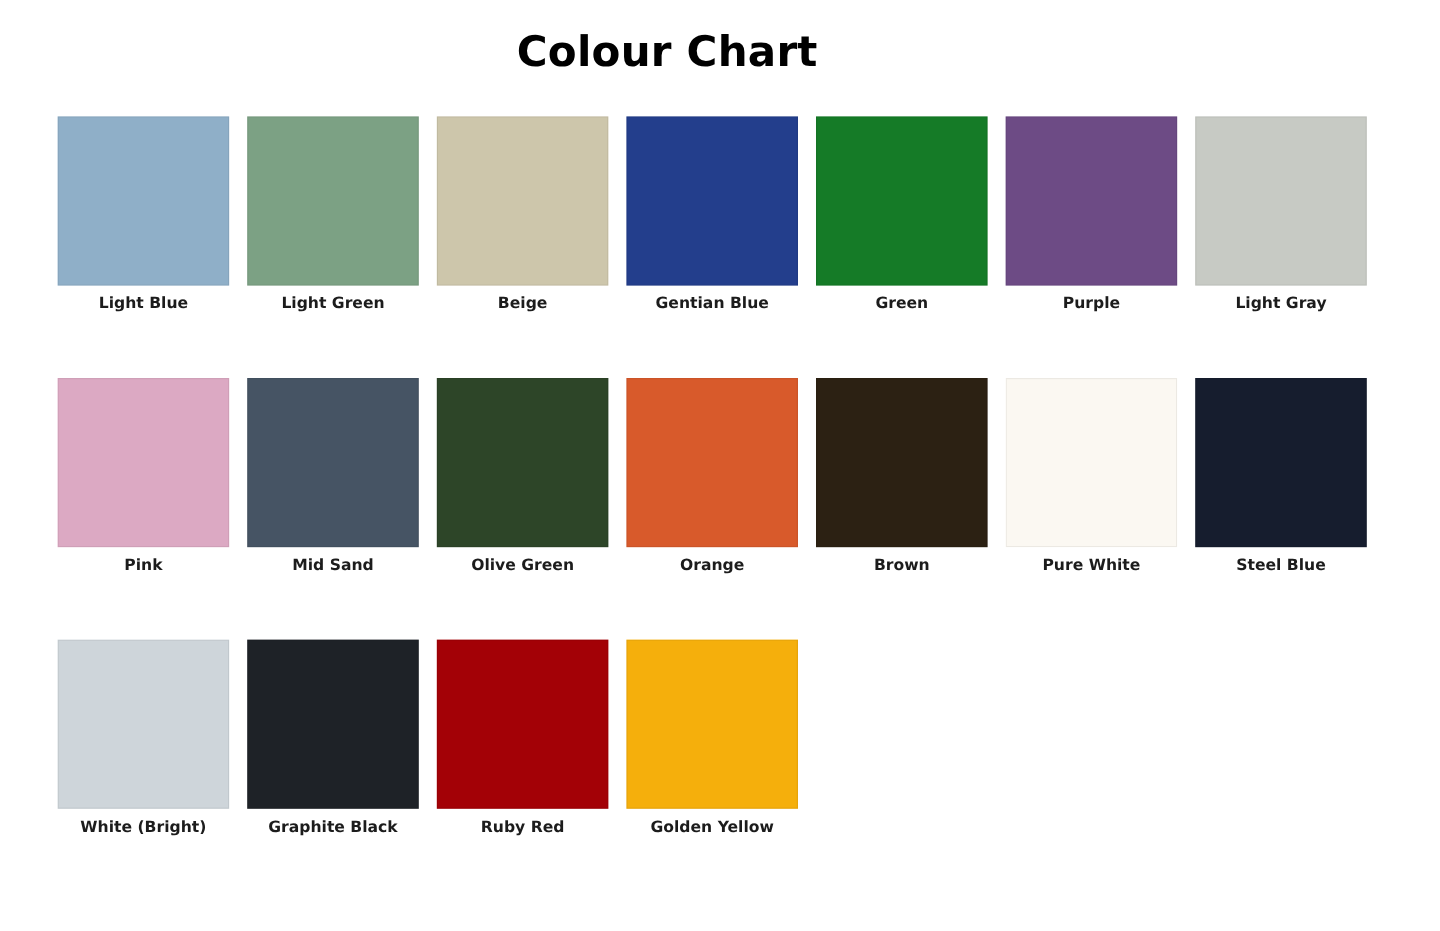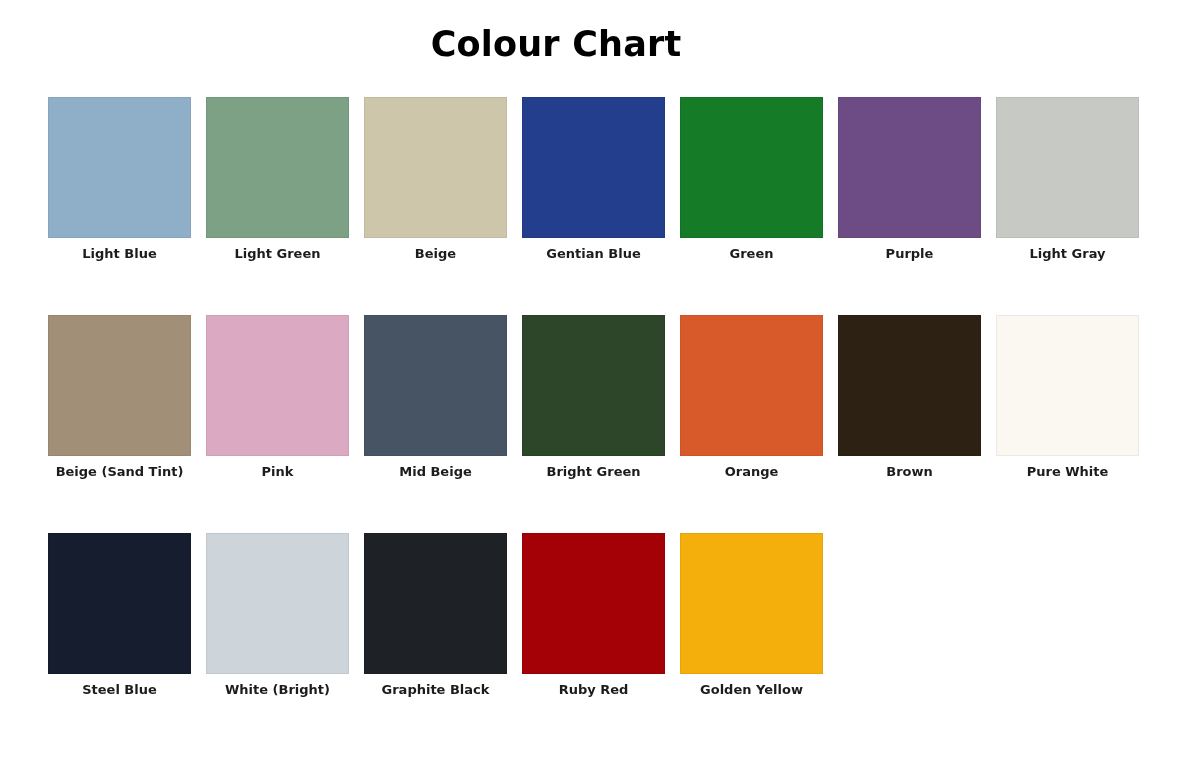--- a/index.html
+++ b/index.html
@@ -104,34 +104,30 @@
       </div>
       <div class="swatch-cell">
         <div class="swatch-chip" style="background-color: rgb(109, 75, 133);"></div>
         <div class="swatch-label">Purple</div>
       </div>
       <div class="swatch-cell">
         <div class="swatch-chip" style="background-color: rgb(199, 202, 196);"></div>
         <div class="swatch-label">Light Gray</div>
       </div>
       <div class="swatch-cell">
-        <div class="swatch-chip" style="background-color: rgb(161, 143, 120);"></div>
-        <div class="swatch-label">Beige (Sand Tint)</div>
-      </div>
-      <div class="swatch-cell">
         <div class="swatch-chip" style="background-color: rgb(220, 169, 195);"></div>
         <div class="swatch-label">Pink</div>
       </div>
       <div class="swatch-cell">
         <div class="swatch-chip" style="background-color: rgb(70, 84, 100);"></div>
-        <div class="swatch-label">Mid Beige</div>
+        <div class="swatch-label">Mid Sand</div>
       </div>
       <div class="swatch-cell">
         <div class="swatch-chip" style="background-color: rgb(45, 69, 40);"></div>
-        <div class="swatch-label">Bright Green</div>
+        <div class="swatch-label">Olive Green</div>
       </div>
       <div class="swatch-cell">
         <div class="swatch-chip" style="background-color: rgb(216, 90, 43);"></div>
         <div class="swatch-label">Orange</div>
       </div>
       <div class="swatch-cell">
         <div class="swatch-chip" style="background-color: rgb(44, 33, 19);"></div>
         <div class="swatch-label">Brown</div>
       </div>
       <div class="swatch-cell">

